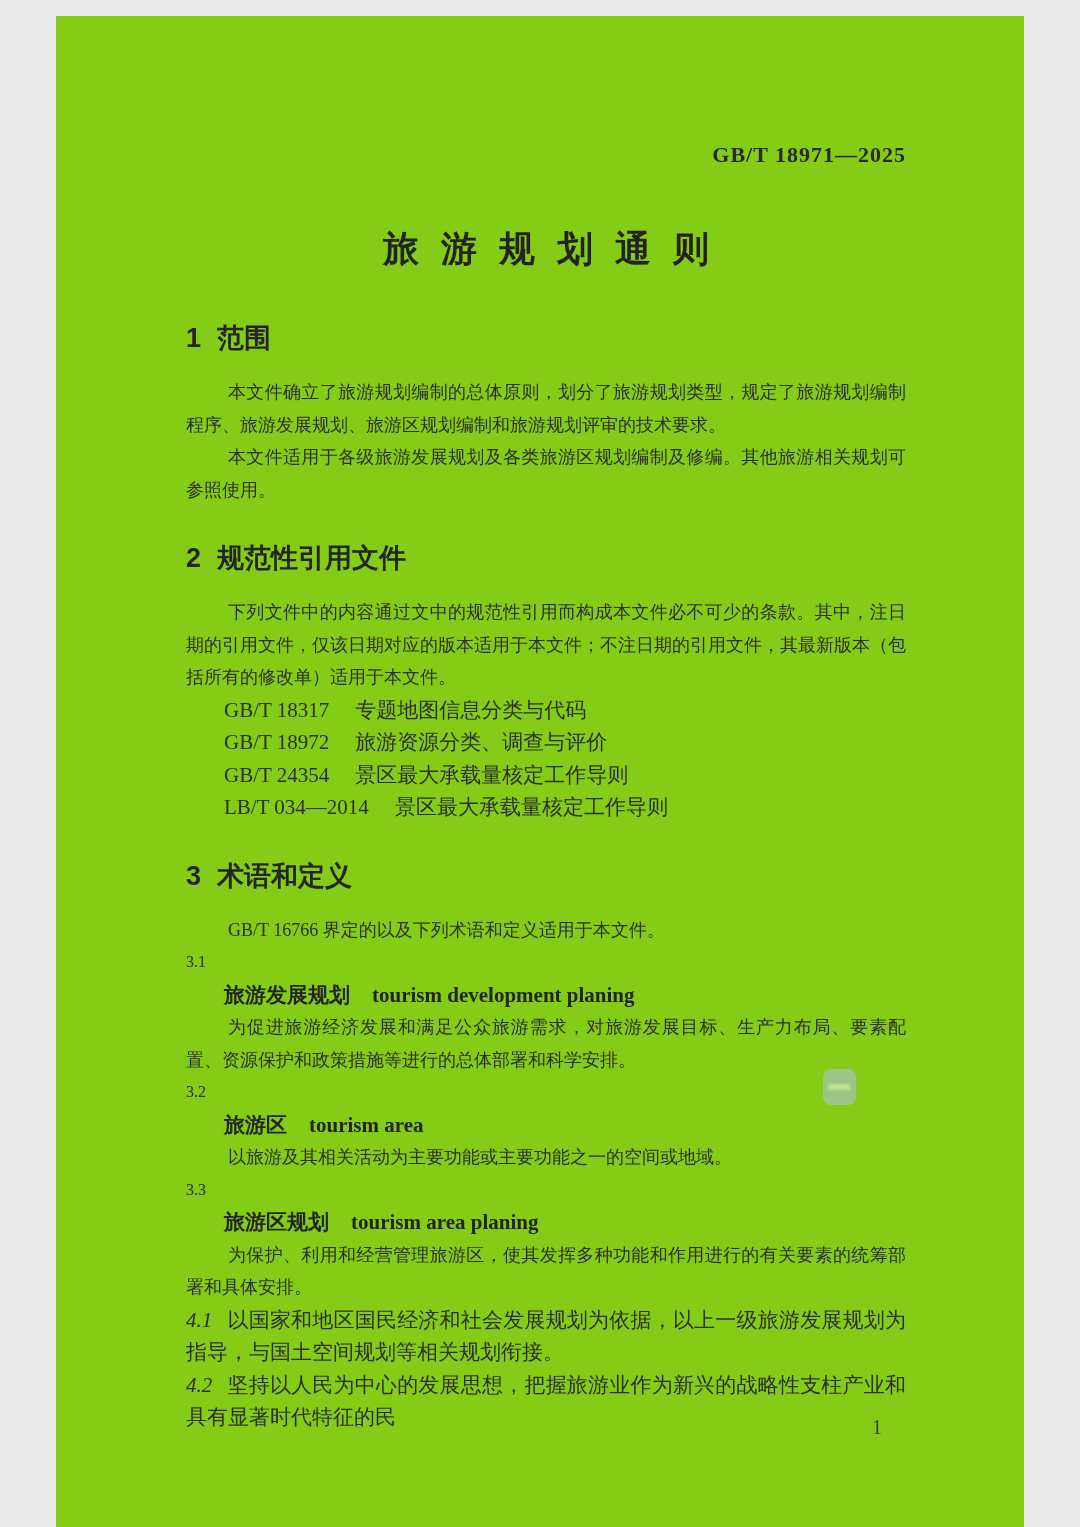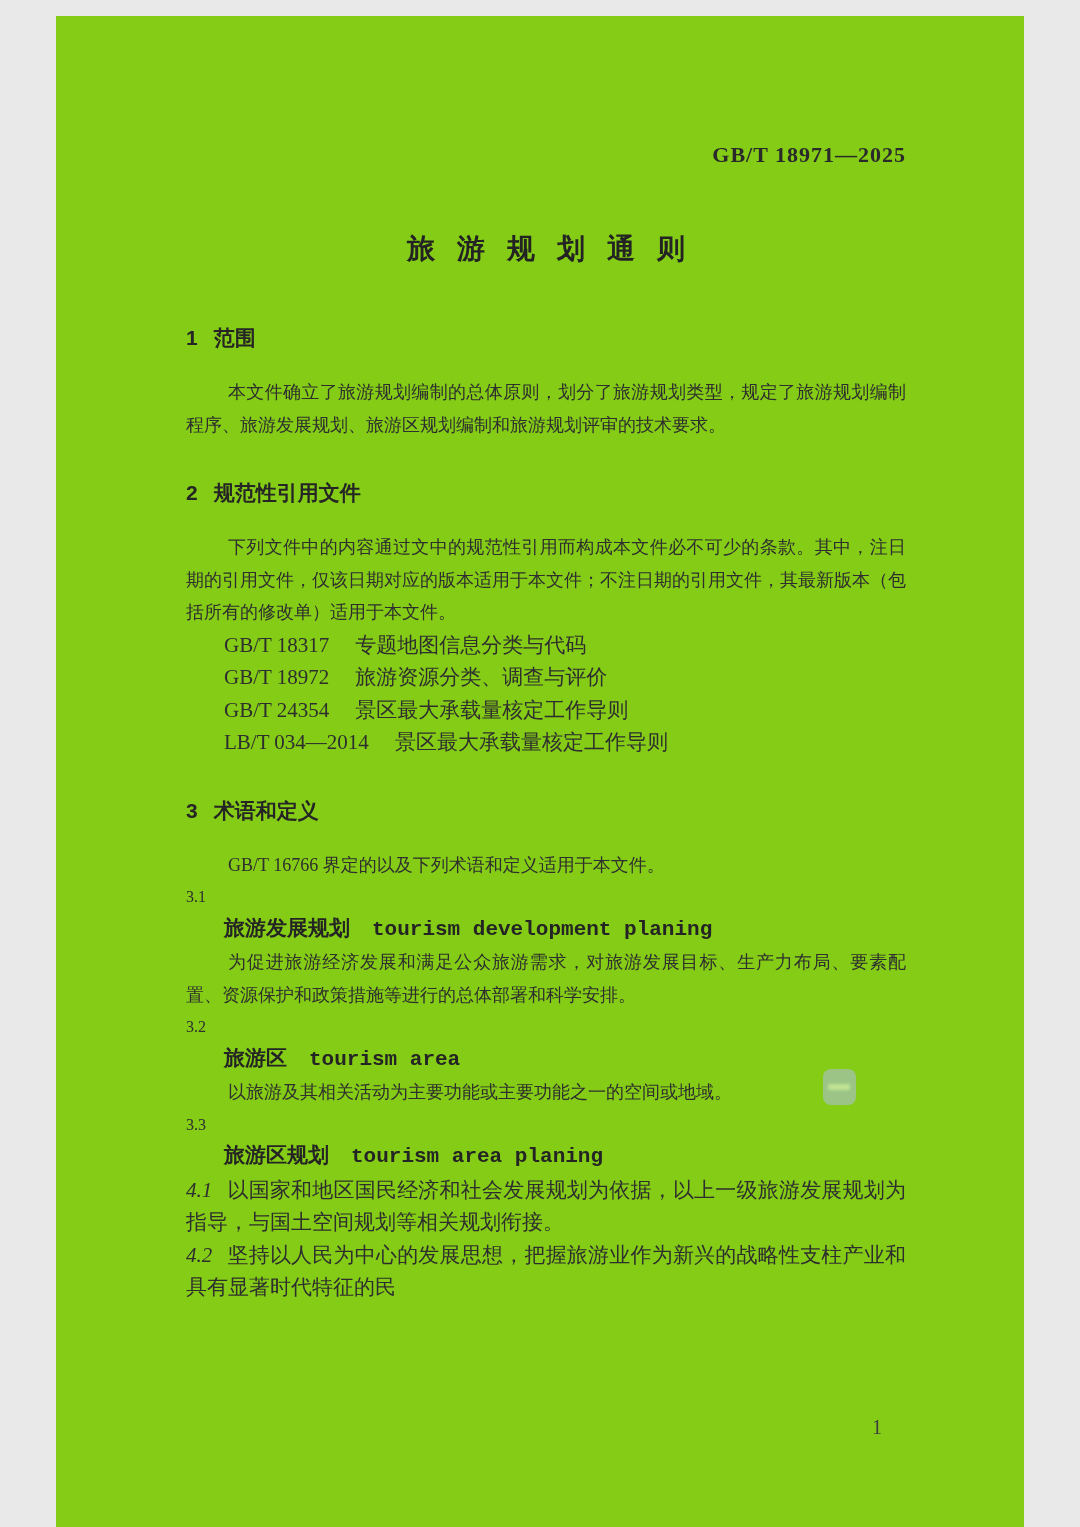--- a/index.html
+++ b/index.html
@@ -26,32 +26,32 @@
     line-height:1;
     letter-spacing:1px;
     color:#2a2a2a;
   }
 
   .doc-title {
     margin-top:62px;
     text-align:center;
     font-family:"Liberation Sans", sans-serif;
     font-weight:bold;
-    font-size:28px;
+    font-size:36px;
     line-height:42px;
     letter-spacing:22px;
     padding-left:22px; 
     color:#232323;
   }
 
   .sec-heading {
     margin:38px 0 24px 0;
     font-family:"Liberation Sans", sans-serif;
     font-weight:bold;
-    font-size:21px;
+    font-size:27px;
     line-height:28px;
     color:#252525;
   }
   .sec-heading .sec-num { display:inline-block; margin-right:16px; }
 
   .para {
     font-size:18px;
     line-height:32.5px;
     text-align:justify;
     text-indent:42px;
@@ -65,21 +65,21 @@
     color:#2e2e2e;
   }
   .ref-code { display:inline-block; margin-right:26px; }
 
   .term-num {
     font-size:16px;
     line-height:32.5px;
     color:#2e2e2e;
   }
   .term-line {
-    font-family:Liberation Mono, monospace;
+    font-family:Liberation Serif, serif;
     font-weight:bold;
     font-size:21px;
     line-height:32.5px;
     padding-left:38px;
     color:#242424;
   }
   .term-en { display:inline-block; margin-left:22px; }
 
   .clause {
     font-size:21px;
@@ -121,20 +121,21 @@
   <div class="content">
 
     <div class="doc-code">GB/T 18971—2025</div>
 
     <div class="doc-title">旅游规划通则</div>
 
     <div class="sec-heading" style="margin-top:54px;">
       <span class="sec-num">1</span><span>范围</span>
     </div>
     <p class="para">本文件确立了旅游规划编制的总体原则，划分了旅游规划类型，规定了旅游规划编制程序、旅游发展规划、旅游区规划编制和旅游规划评审的技术要求。</p>
+    <p class="para">本文件适用于各级旅游发展规划及各类旅游区规划编制及修编。其他旅游相关规划可参照使用。</p>
 
     <div class="sec-heading">
       <span class="sec-num">2</span><span>规范性引用文件</span>
     </div>
     <p class="para">下列文件中的内容通过文中的规范性引用而构成本文件必不可少的条款。其中，注日期的引用文件，仅该日期对应的版本适用于本文件；不注日期的引用文件，其最新版本（包括所有的修改单）适用于本文件。</p>
     <div class="ref-line">
       <span class="ref-code">GB/T 18317</span><span>专题地图信息分类与代码</span>
     </div>
     <div class="ref-line">
       <span class="ref-code">GB/T 18972</span><span>旅游资源分类、调查与评价</span>
@@ -160,20 +161,21 @@
     <div class="term-num">3.2</div>
     <div class="term-line">
       <span>旅游区</span><span class="term-en">tourism area</span>
     </div>
     <p class="para">以旅游及其相关活动为主要功能或主要功能之一的空间或地域。</p>
 
     <div class="term-num">3.3</div>
     <div class="term-line">
       <span>旅游区规划</span><span class="term-en">tourism area planing</span>
     </div>
+    <p class="para">为保护、利用和经营管理旅游区，使其发挥多种功能和作用进行的有关要素的统筹部署和具体安排。</p>
 
     <p class="clause">
       <span class="clause-num">4.1</span><span>以国家和地区国民经济和社会发展规划为依据，以上一级旅游发展规划为指导，与国土空间规划等相关规划衔接。</span>
     </p>
     <p class="clause">
       <span class="clause-num">4.2</span><span>坚持以人民为中心的发展思想，把握旅游业作为新兴的战略性支柱产业和具有显著时代特征的民</span>
     </p>
 
   </div>
 

